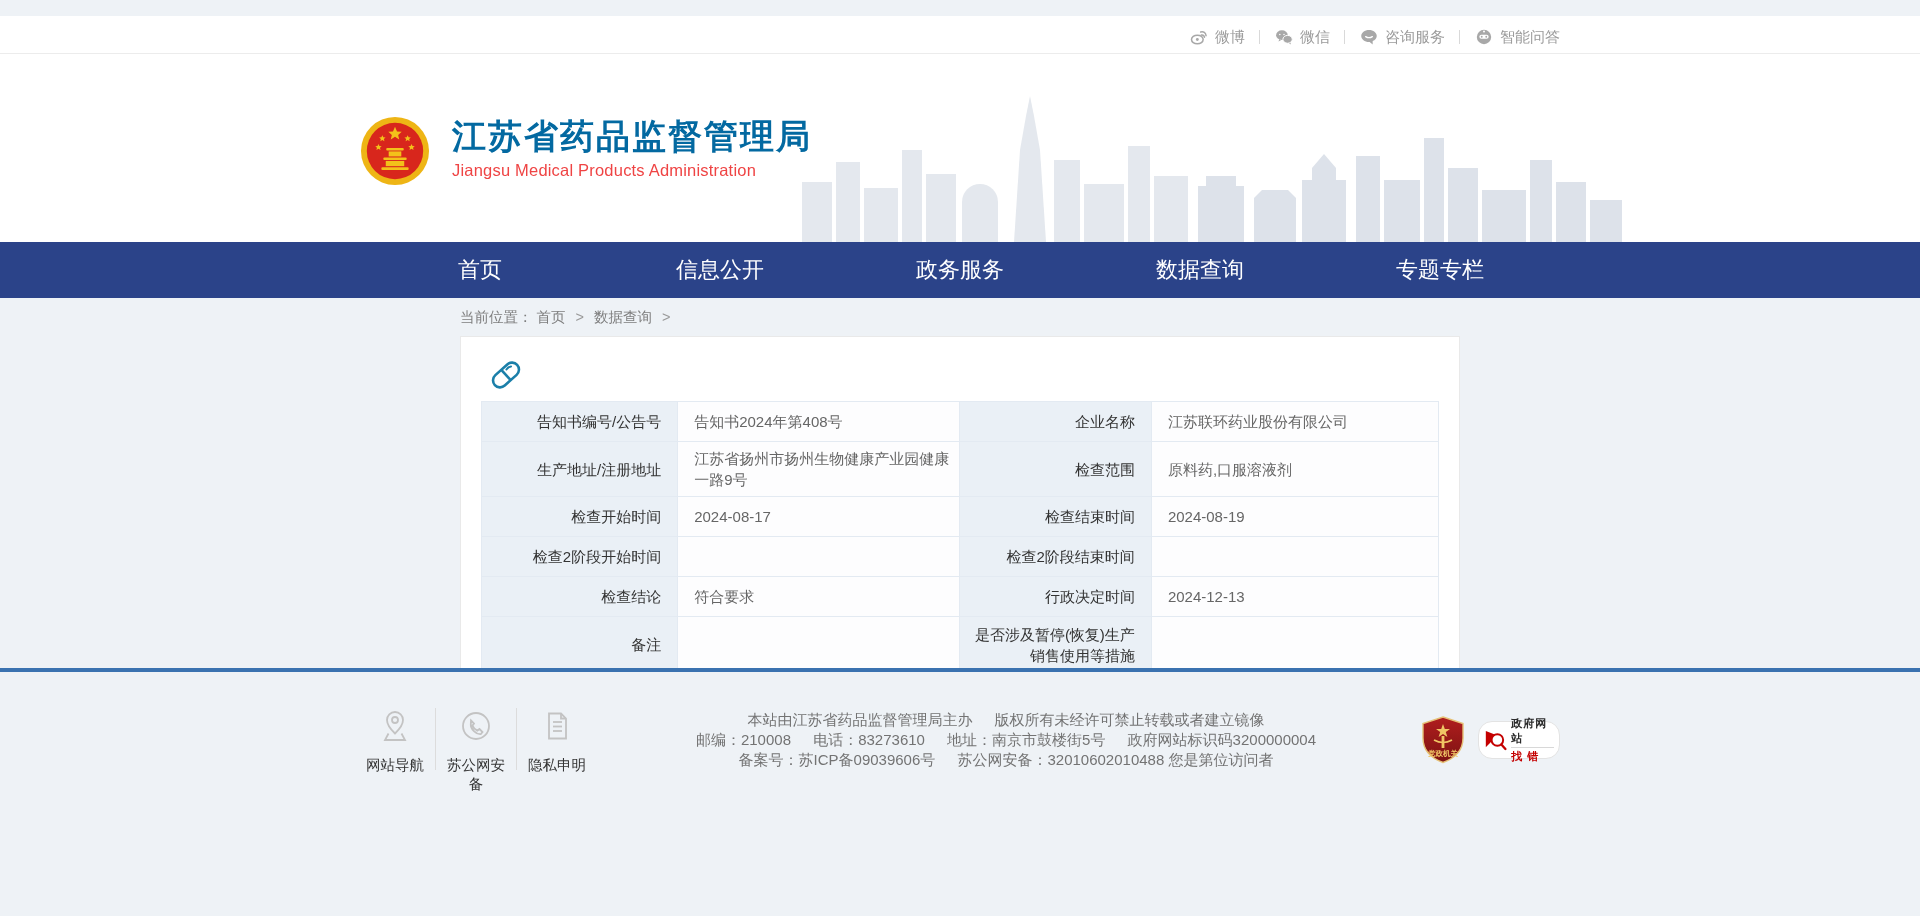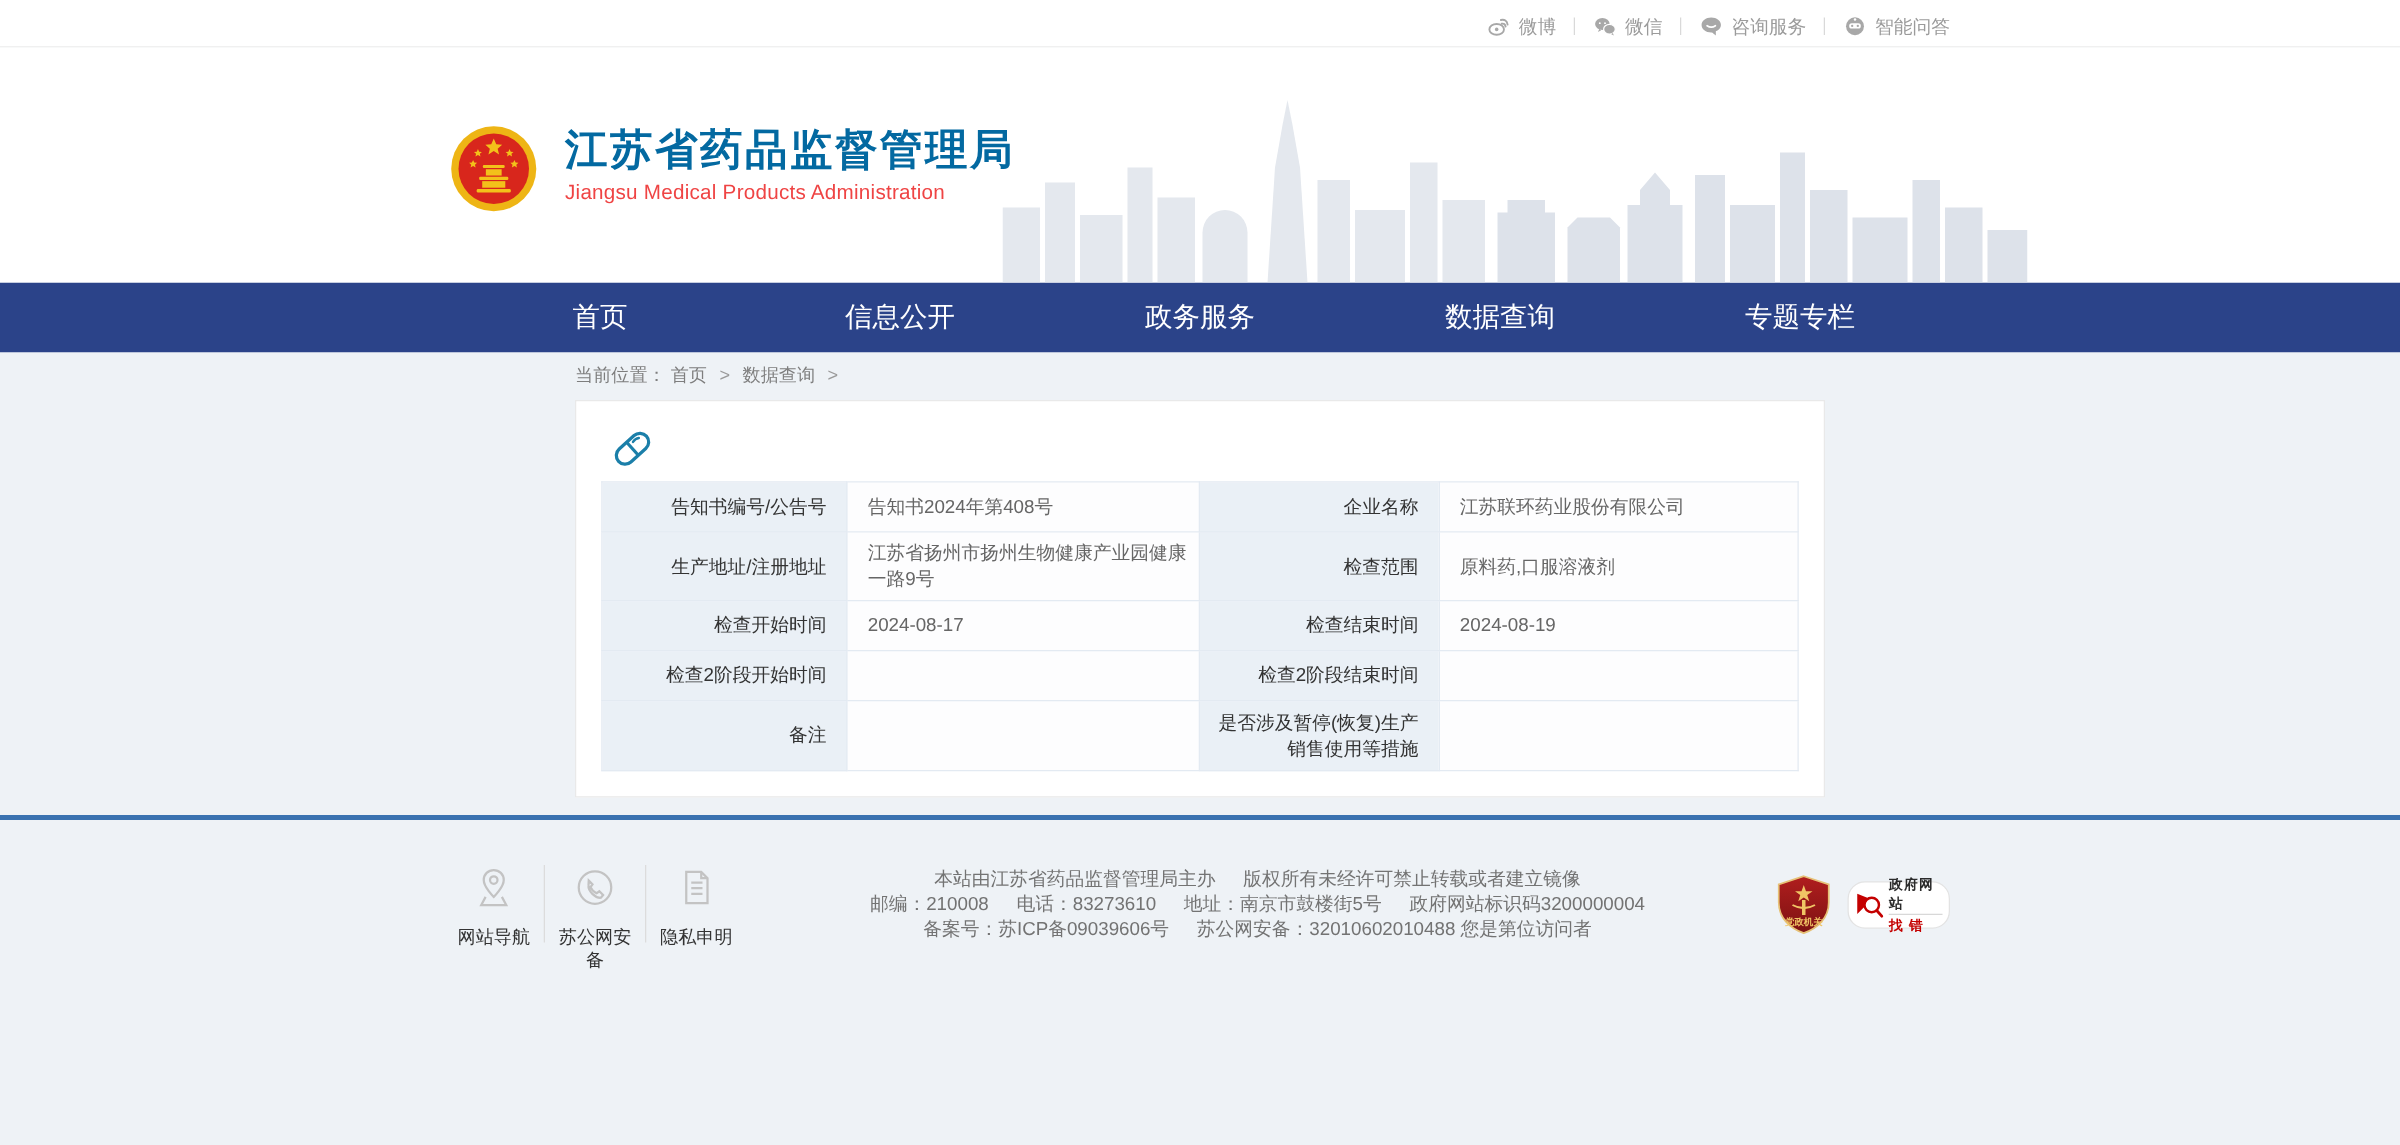--- a/index.html
+++ b/index.html
@@ -2,21 +2,21 @@
 <html><head>
 <meta charset="utf-8">
 <style>
   * { margin:0; padding:0; box-sizing:border-box; }
   html,body { width:1920px; height:916px; overflow:hidden; background:#eef2f6;
     font-family:"Liberation Sans","DejaVu Sans",sans-serif; }
   .container-card { width:1000px; margin:0 auto; }
 
   
   .topbar { height:38px; background:#fff; border-bottom:1px solid #ececec; }
-  .topbar-inner { width:1200px; margin:0 auto; height:42px; display:flex; align-items:center; justify-content:flex-end; }
+  .topbar-inner { width:1200px; margin:16px auto; height:42px; display:flex; align-items:center; justify-content:flex-end; }
   .tb-link { display:inline-flex; align-items:center; gap:6px; color:#9b9b9b; font-size:15px; cursor:pointer; text-decoration:none; }
   .tb-divider { width:1px; height:14px; background:#d9d9d9; margin:0 14px; }
 
   
   .site-header { height:188px; background:#fff; position:relative; overflow:hidden; }
   .skyline { position:absolute; right:298px; bottom:0; width:820px; height:152px; pointer-events:none; }
   .header-inner { width:1200px; margin:0 auto; height:100%; display:flex; align-items:center; position:relative; }
   .emblem { width:70px; height:70px; flex:0 0 70px; margin-top:6px; }
   .titles { margin-left:22px; }
   .site-title { color:#0369a1; font-size:34px; font-weight:bold; letter-spacing:2px; line-height:38px; }
@@ -220,20 +220,26 @@
             <td class="val">2024-08-17</td>
             <td class="lbl">检查结束时间</td>
             <td class="val">2024-08-19</td>
           </tr>
           <tr class="h40">
             <td class="lbl">检查2阶段开始时间</td>
             <td class="val"></td>
             <td class="lbl">检查2阶段结束时间</td>
             <td class="val"></td>
           </tr>
+          <tr class="h40">
+            <td class="lbl">检查结论</td>
+            <td class="val">符合要求</td>
+            <td class="lbl">行政决定时间</td>
+            <td class="val">2024-12-13</td>
+          </tr>
           <tr class="h56">
             <td class="lbl">备注</td>
             <td class="val"></td>
             <td class="lbl">是否涉及暂停(恢复)生产销售使用等措施</td>
             <td class="val"></td>
           </tr>
         </tbody>
       </table>
     </div>
   </div>

